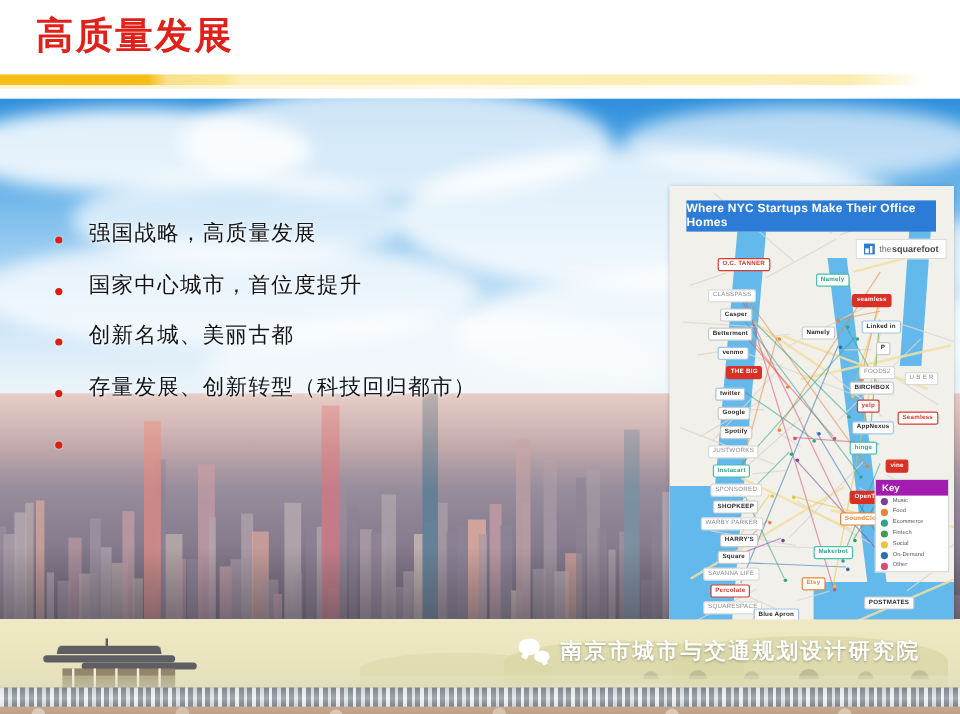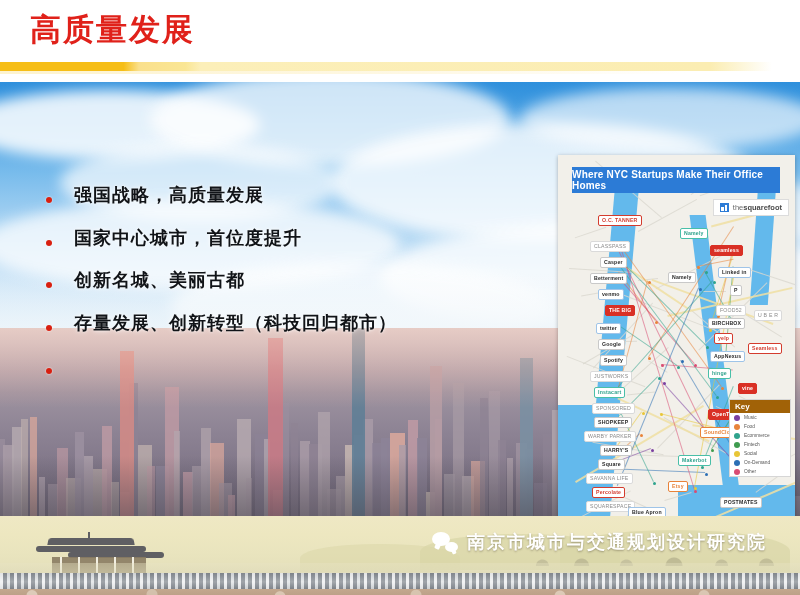--- a/index.html
+++ b/index.html
@@ -40,21 +40,21 @@
         background:linear-gradient(to bottom,rgba(255,210,190,.55) 0%,rgba(255,190,170,.25) 55%,rgba(255,255,255,0) 100%);}
   .bld{position:absolute;bottom:0;}
   .rowshade{position:absolute;left:0;bottom:0;width:800px;height:60px;
             background:linear-gradient(to bottom,rgba(90,84,96,0) 0%,rgba(74,70,80,.55) 100%);}
 
   
   .bullets{position:absolute;left:46px;top:185px;width:470px;}
   .bline{display:flex;align-items:flex-start;margin-bottom:22px;}
   .dot{width:6px;height:6px;border-radius:50%;background:#D81F10;margin-top:12px;flex:0 0 auto;
        box-shadow:0 0 2px rgba(255,255,255,.85);}
-  .btxt{margin-left:22px;font-size:18px;font-weight:bold;color:#111418;line-height:1.15;
+  .btxt{margin-left:22px;font-size:18px;font-weight:normal;color:#111418;line-height:1.15;
         font-family:"DejaVu Sans","Liberation Sans",sans-serif;letter-spacing:1px;
         text-shadow:0 0 3px rgba(255,255,255,.85),0 0 6px rgba(255,255,255,.6);white-space:nowrap;}
 
   
   .info{position:absolute;left:558px;top:155px;width:237px;height:364px;background:#F3F2EE;
         box-shadow:0 1px 4px rgba(0,0,0,.3);overflow:hidden;}
   .map-bg{position:absolute;inset:0;background:#F2F0EA;}
   .water{position:absolute;background:#63B9EC;}
   .w-hudson{left:42px;top:38px;width:24px;height:330px;transform:skewX(-5deg);}
   .w-east{left:150px;top:60px;width:16px;height:300px;transform:skewX(7deg);}
@@ -82,21 +82,21 @@
   .lg.blue{border-color:#9FC4E8;}
   .lg.teal{border-color:#49BFA8;color:#2FA38D;}
   .lg.grey{color:#8A8A8A;border-color:#DADADA;font-weight:normal;}
   .lg.fill-red{background:#D93025;color:#fff;border-color:#D93025;}
   .lg.orange{color:#E8833A;border-color:#E8833A;}
 
   .pin{position:absolute;width:3px;height:3px;border-radius:50%;}
   .conn{position:absolute;height:1px;transform-origin:0 0;opacity:.55;}
 
   .key{position:absolute;right:4px;top:244px;width:60px;background:#fff;border:1px solid #D6D6D6;}
-  .key-hdr{background:#a16207;color:#fff;font-size:8px;font-weight:bold;padding:2px 5px;}
+  .key-hdr{background:#a21caf;color:#fff;font-size:8px;font-weight:bold;padding:2px 5px;}
   .key-row{display:flex;align-items:center;padding:1.5px 4px;}
   .key-dot{width:6px;height:6px;border-radius:50%;margin-right:4px;flex:0 0 auto;}
   .key-lbl{font-size:4.8px;color:#555;}
 
   
   .bottom{position:absolute;left:0;top:516px;width:800px;height:79px;overflow:hidden;}
   .bg-scene{position:absolute;left:0;top:0;width:800px;height:63px;
             background:linear-gradient(to bottom,#EFE8C4 0%,#EDE7C0 30%,#E9E4BE 60%,#E2DDB8 100%);}
   .hill{position:absolute;border-radius:50% 50% 0 0;background:#D9D5A6;opacity:.7;}
   .h1{left:420px;top:18px;width:200px;height:36px;}

